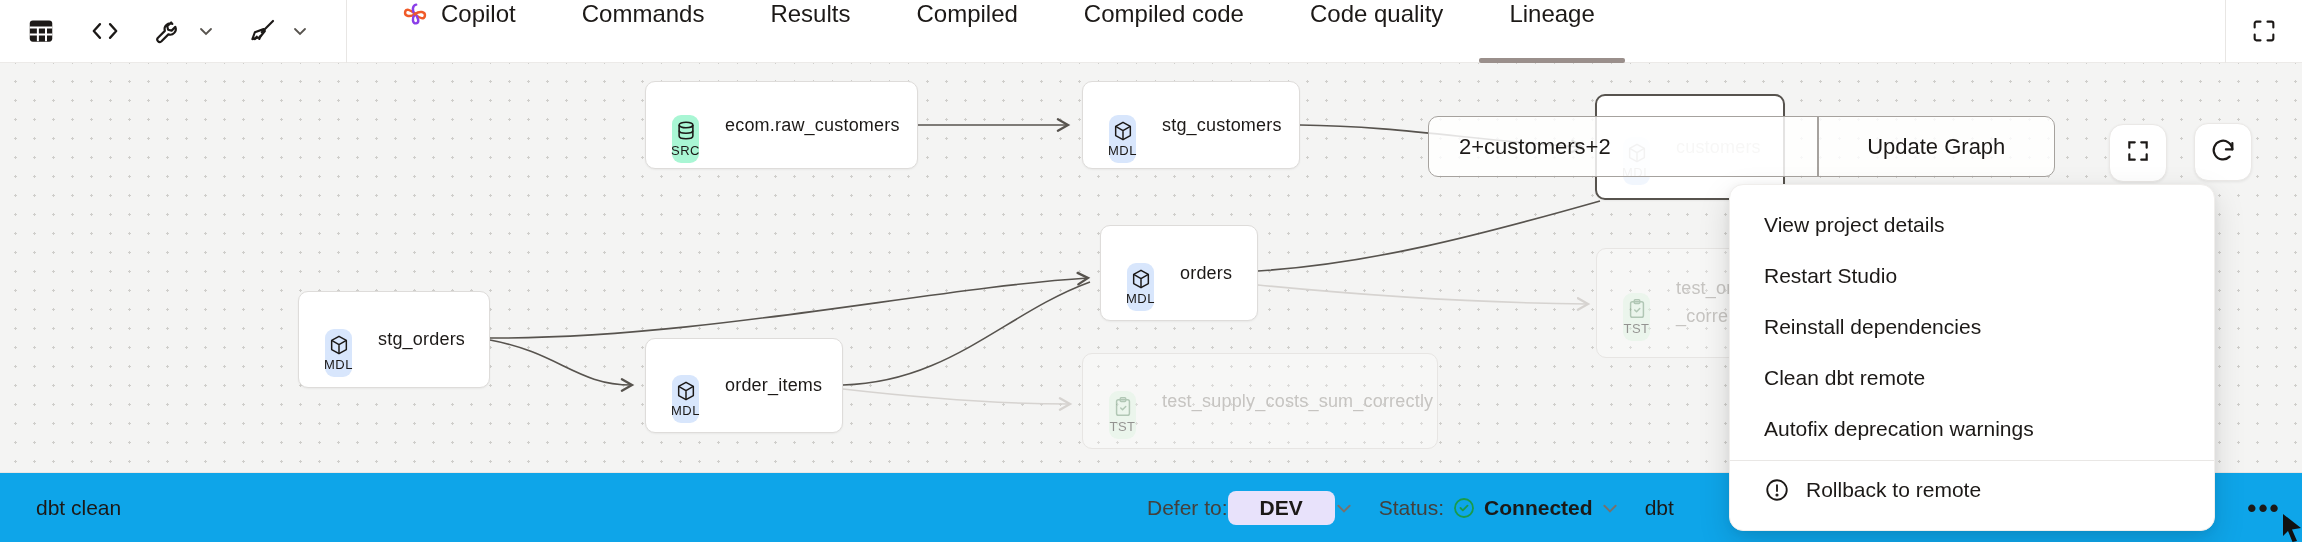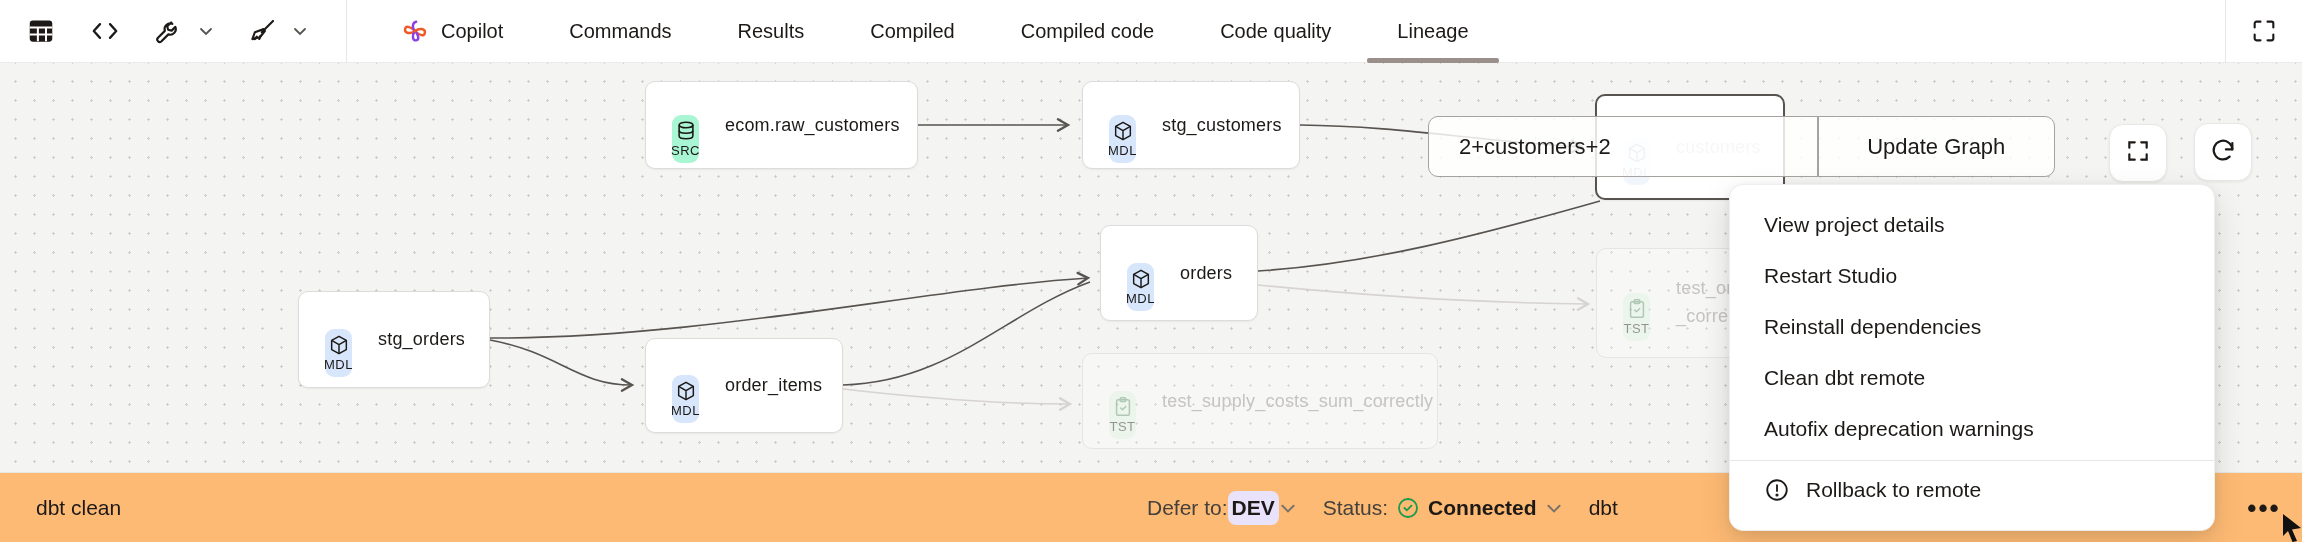--- a/index.html
+++ b/index.html
@@ -7,21 +7,21 @@
               font-family:"Liberation Sans", sans-serif; color:#1c1917; }
 
   
   .toolbar { position:absolute; left:0; top:0; width:2302px; height:63px; background:#fff;
              border-bottom:1px solid #eceae8; display:flex; align-items:center; }
   .tb-icons { display:flex; align-items:center; gap:34px; padding-left:26px; }
   .icon-btn { display:flex; align-items:center; justify-content:center; cursor:pointer; }
   .split { display:flex; align-items:center; gap:14px; }
   .tb-divider { width:1px; height:63px; background:#e8e6e4; margin-left:38px; }
   .tabs { display:flex; align-items:center; gap:66px; margin-left:54px; height:63px; }
-  .tab { position:relative; font-size:20px; display:flex; align-items:center; gap:12px;
+  .tab { position:relative; font-size:24px; display:flex; align-items:flex-start; gap:12px;
          height:63px; cursor:pointer; white-space:nowrap; }
   .tab.active::after { content:""; position:absolute; left:-30px; right:-30px; bottom:0;
                        height:5px; background:var(--underline,#9a8f8b); border-radius:2px; }
   .tb-right { margin-left:auto; display:flex; align-items:center; height:63px; }
   .tb-right .tb-divider { margin-left:0; }
   .tb-right .icon-btn { width:76px; }
 
   
   .canvas { position:absolute; left:0; top:63px; width:2302px; height:409px; background:#f4f4f3;
             background-image:radial-gradient(#cfcecb 1.1px, transparent 1.2px);
@@ -63,27 +63,27 @@
   
   .menu { position:absolute; left:1729px; top:184px; width:486px; height:347px; background:#fff;
           border:1px solid #f0eeec; border-radius:14px; z-index:30;
           box-shadow:0 12px 32px rgba(0,0,0,0.13), 0 2px 8px rgba(0,0,0,0.06);
           padding:14px 0; display:flex; flex-direction:column; }
   .menu-item { font-size:21px; padding:0 34px; height:59px; display:flex; align-items:center;
                gap:16px; cursor:pointer; white-space:nowrap; }
   .menu-sep { height:1px; background:#e9e7e5; margin:6px 0 4px 0; }
 
   
-  .statusbar { position:absolute; left:0; top:472px; width:2302px; height:70px; background:#fdba74;
+  .statusbar { position:absolute; left:0; top:472px; width:2302px; height:70px; background:#0ea5e9;
                border-top:1px solid #e9e7e5; display:flex; align-items:center; z-index:10; }
   .cmd { font-size:21px; padding-left:36px; }
   .sb-right { position:absolute; left:1147px; top:0; height:70px; display:flex;
               align-items:center; font-size:21px; }
   .muted { color:#44403c; }
-  .pill { background:var(--dev-bg,#e8e2fb); border-radius:8px; padding:5px 4px;
+  .pill { background:var(--dev-bg,#e8e2fb); border-radius:8px; padding:5px 32px;
           font-weight:700; font-size:21px; cursor:pointer; }
   .chev { display:flex; align-items:center; cursor:pointer; }
   .status-group { display:flex; align-items:center; gap:8px; margin-left:26px; cursor:pointer; }
   .connected { font-weight:600; }
   .more-btn { position:absolute; left:2234px; top:0; height:70px; width:60px; display:flex;
               align-items:center; justify-content:center; font-size:26px; font-weight:700;
               letter-spacing:2px; cursor:pointer; }
   .cursor { position:absolute; left:2281px; top:514px; z-index:40; }
 </style>
 </head>

